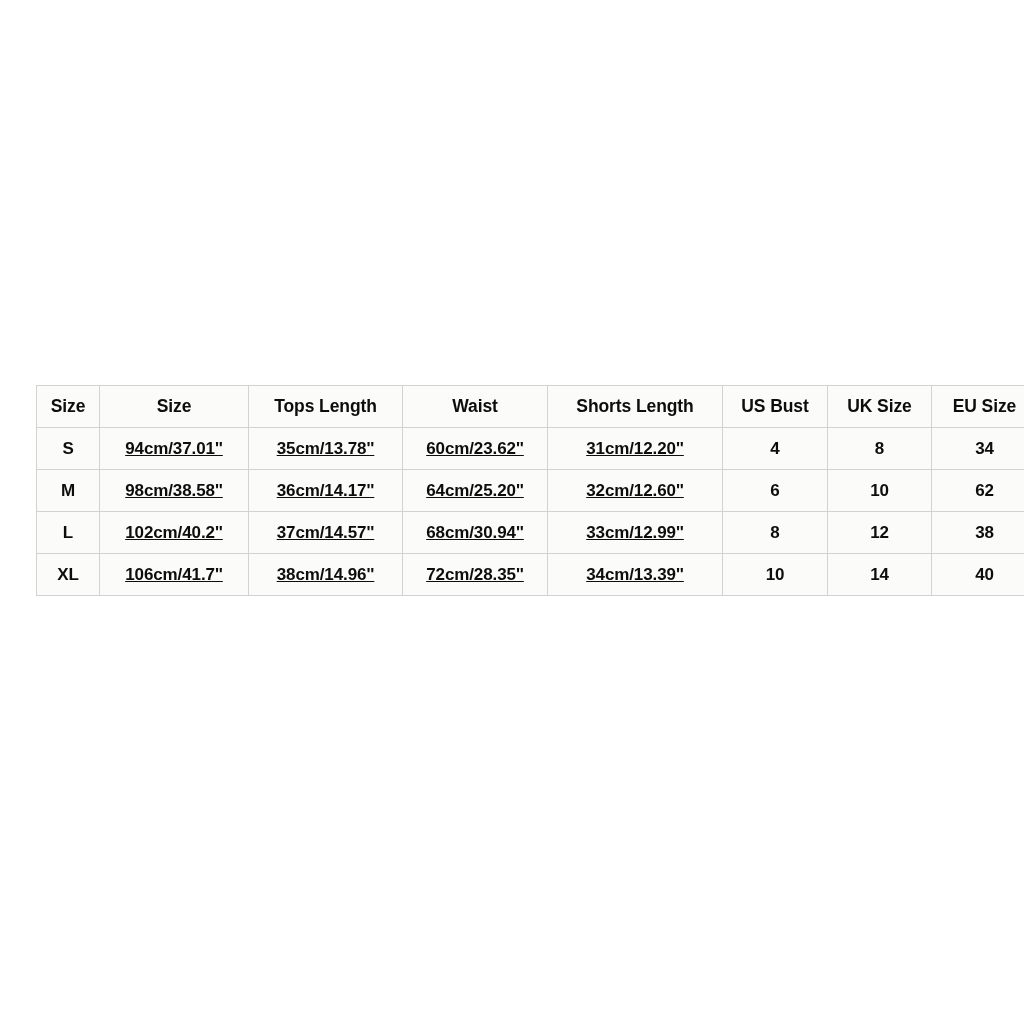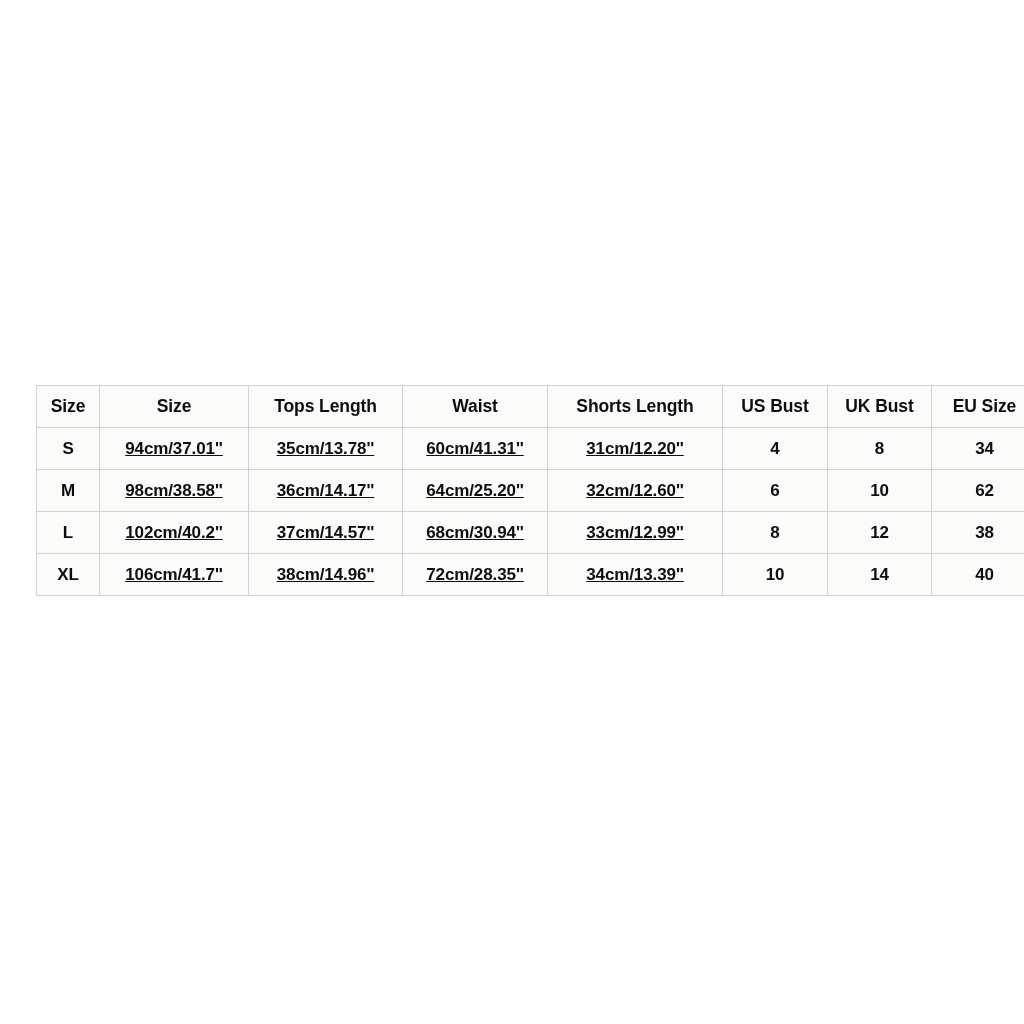--- a/index.html
+++ b/index.html
@@ -91,30 +91,30 @@
         <col class="c-eu">
       </colgroup>
       <thead>
         <tr>
           <th>Size</th>
           <th>Size</th>
           <th>Tops Length</th>
           <th>Waist</th>
           <th>Shorts Length</th>
           <th>US Bust</th>
-          <th>UK Bust</th>
+          <th>UK Size</th>
           <th>EU Size</th>
         </tr>
       </thead>
       <tbody>
         <tr>
           <td>S</td>
           <td class="measure">94cm/37.01''</td>
           <td class="measure">35cm/13.78''</td>
-          <td class="measure">60cm/41.31''</td>
+          <td class="measure">60cm/23.62''</td>
           <td class="measure">31cm/12.20''</td>
           <td>4</td>
           <td>8</td>
           <td>34</td>
         </tr>
         <tr>
           <td>M</td>
           <td class="measure">98cm/38.58''</td>
           <td class="measure">36cm/14.17''</td>
           <td class="measure">64cm/25.20''</td>

